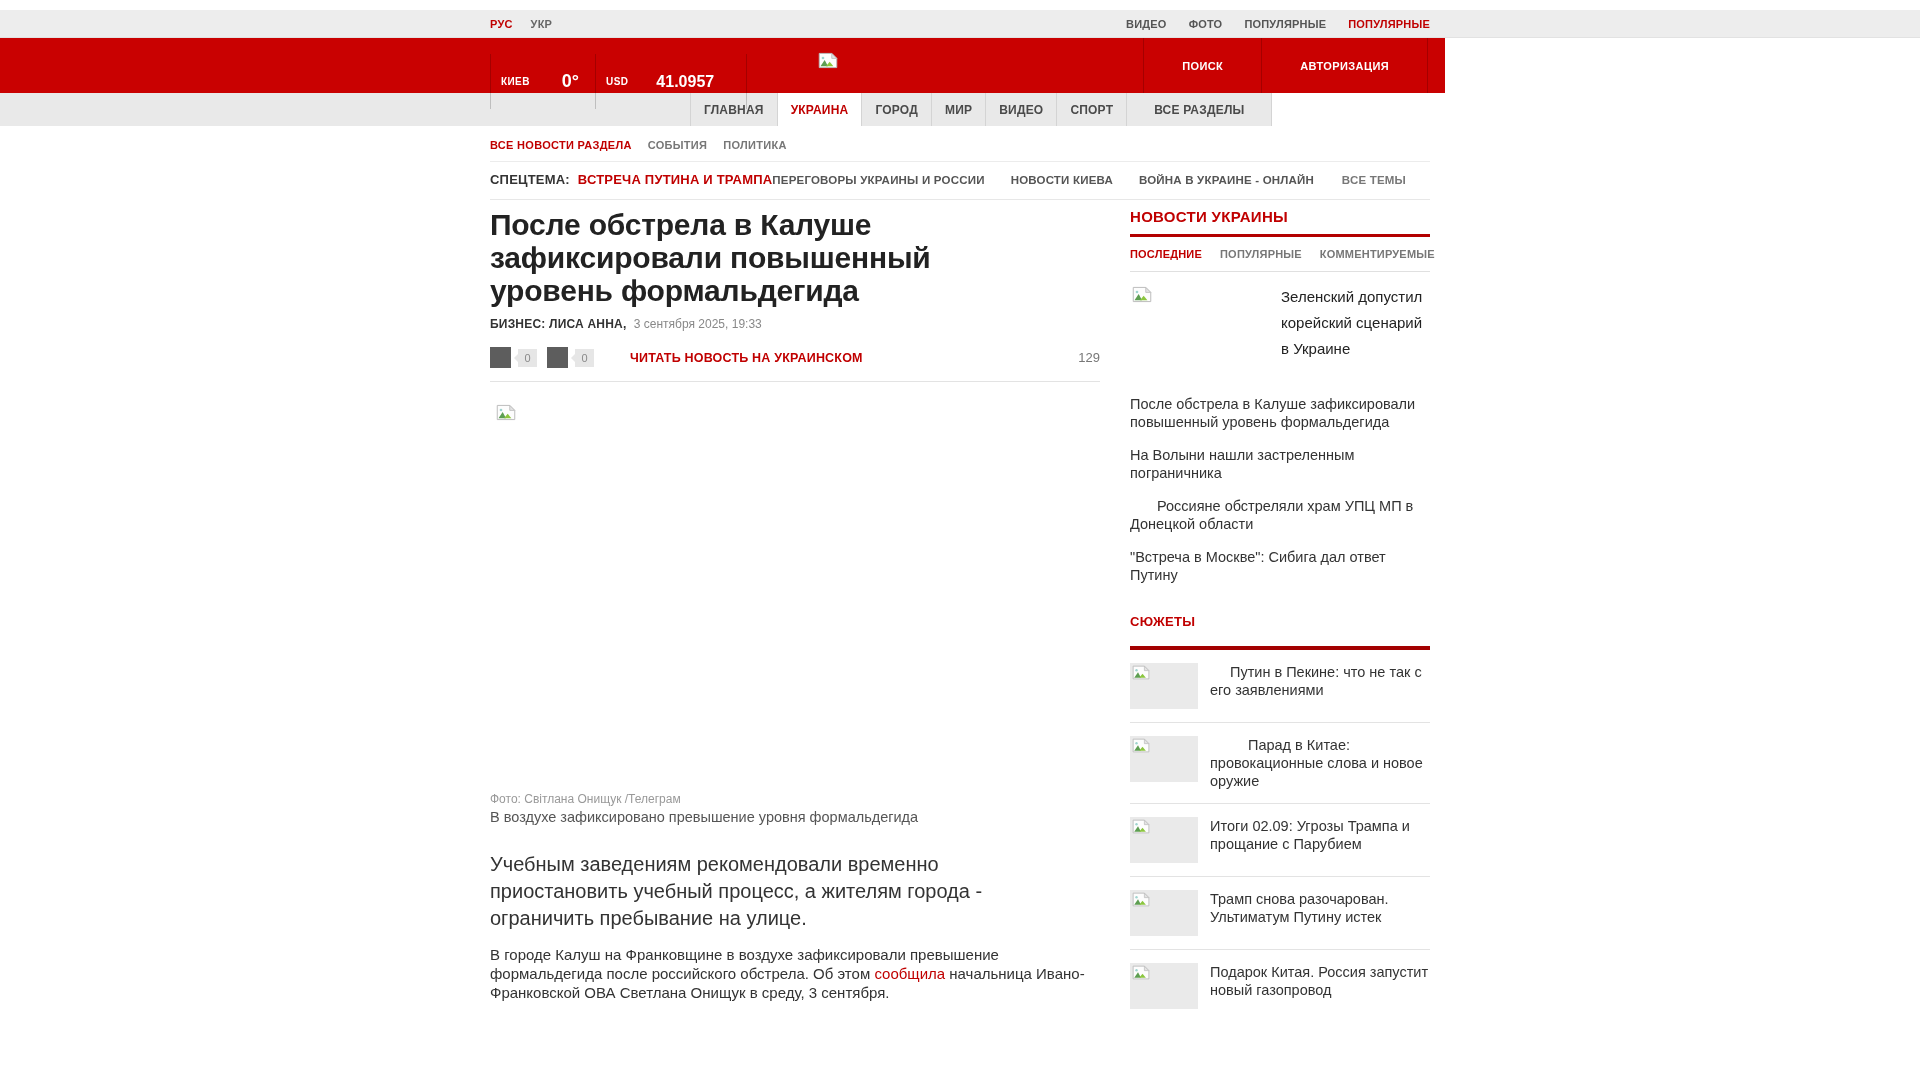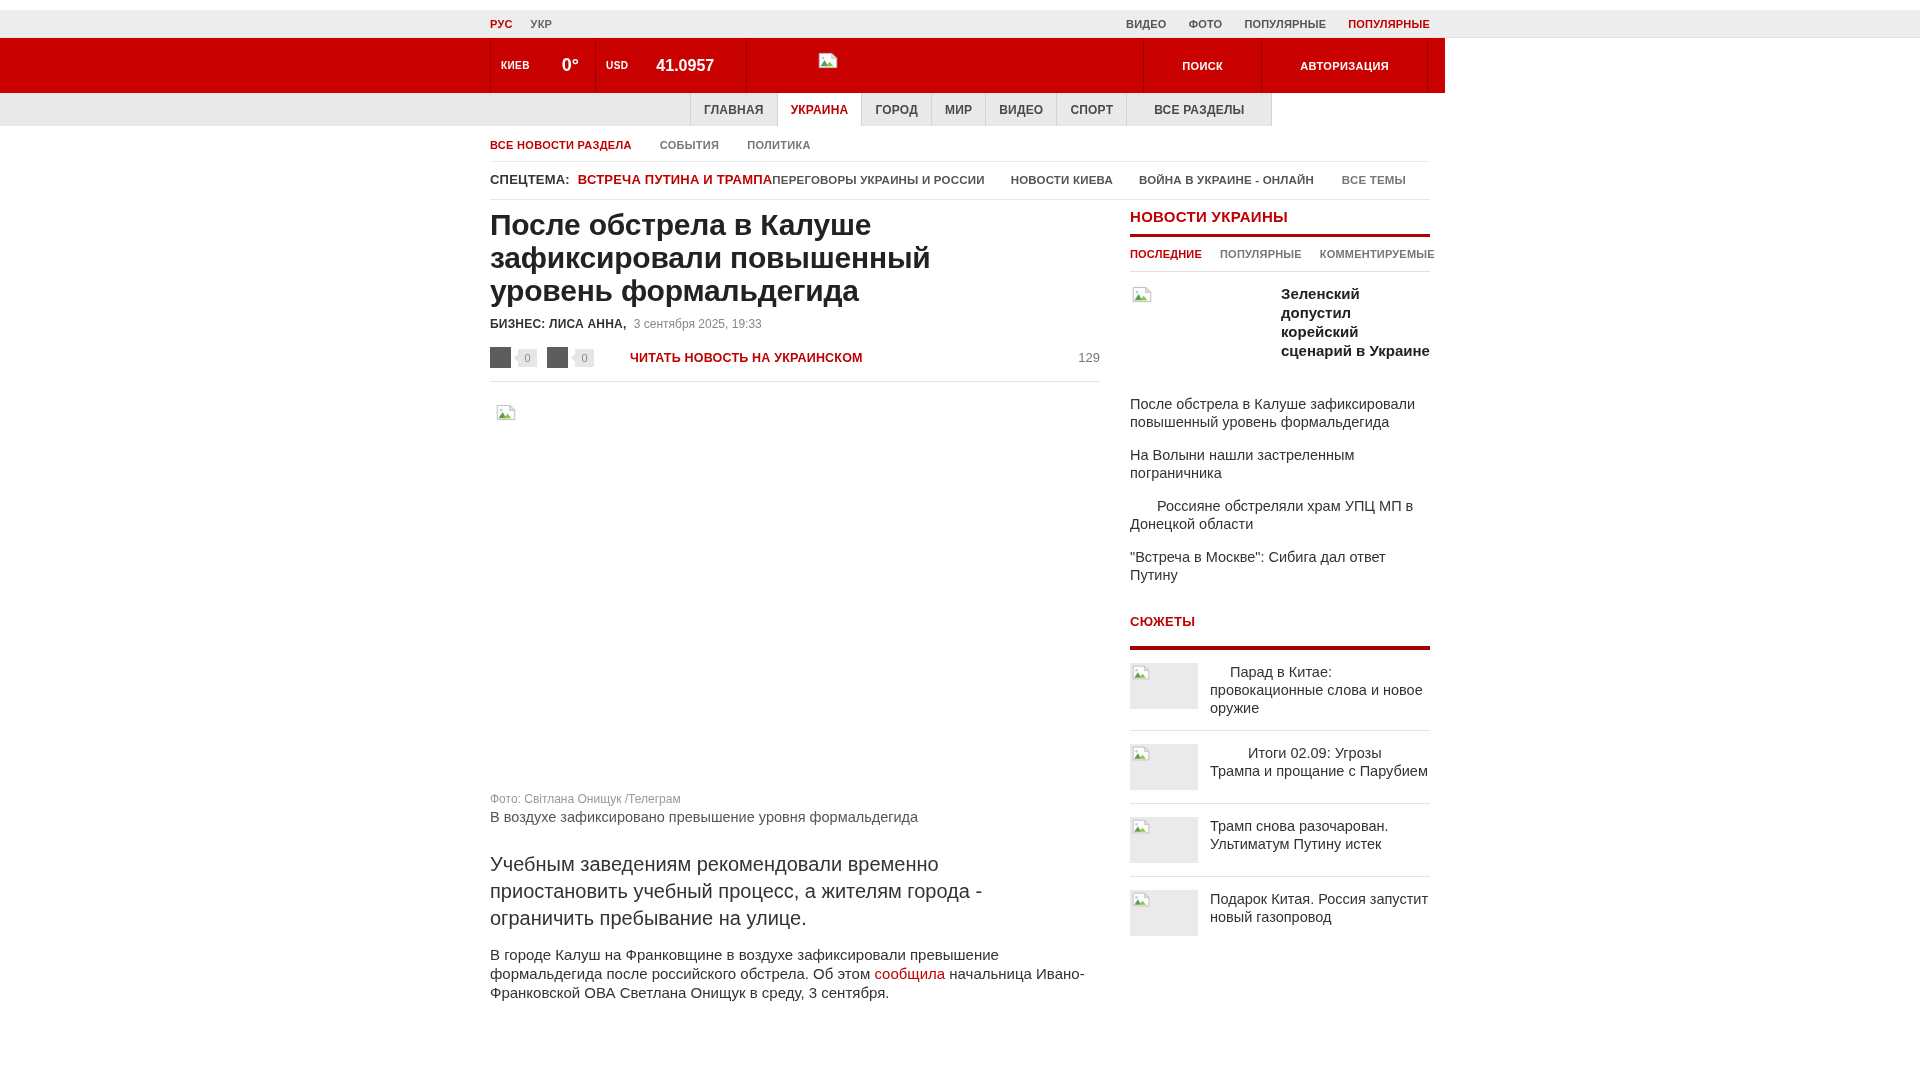--- a/index.html
+++ b/index.html
@@ -16,41 +16,41 @@
   .topbar-inner{width:940px;margin-left:490px;height:100%;display:flex;align-items:center}
   .lang{font-size:11px;font-weight:bold;color:#666;margin-right:18px;letter-spacing:.2px}
   .lang.active{color:var(--accent)}
   .topbar-links{margin-left:auto;display:flex;gap:22px}
   .topbar-links a{font-size:11px;font-weight:bold;color:#555;letter-spacing:.2px}
   .topbar-links a.red{color:var(--accent)}
 
   
   .band{height:55px;width:1445px;background:var(--band_red);position:relative}
   .band-inner{position:relative;height:100%;margin-left:490px;width:955px}
-  .band-left{position:absolute;left:0;top:0;height:100%;display:flex;align-items:center}
+  .band-left{position:absolute;left:0;top:16px;height:100%;display:flex;align-items:center}
   .vdiv{width:1px;height:100%;background:rgba(0,0,0,.18);align-self:stretch}
   .w-city,.w-cur{font-size:10px;font-weight:bold;color:#fff;letter-spacing:.4px;margin:0 10px}
   .w-temp{font-size:18px;font-weight:bold;color:#fff;margin:0 16px 0 22px}
   .w-rate{font-size:16px;font-weight:bold;color:#fff;margin:0 32px 0 18px}
   .band-logo{position:absolute;left:328px;top:14px}
   .band-right{position:absolute;right:17px;top:0;height:100%;display:flex;align-items:center}
   .band-right a{font-size:11px;font-weight:bold;color:#fff;letter-spacing:.4px;padding:0 38px}
 
   
   .navrow{display:flex;width:max-content;height:33px;background:var(--nav_bg)}
   .nav-spacer{width:690px}
   .nav-tab{display:flex;align-items:center;padding:0 13px;border-left:1px solid #d4d4d4;
            font-size:12px;font-weight:bold;color:#4a4a4a;letter-spacing:.2px}
   .nav-tab.active{background:#fff;color:var(--accent)}
   .nav-tab.wide{padding:0 27px}
   .nav-tab:last-child{border-right:1px solid #d4d4d4}
 
   
   .content{width:940px;margin-left:490px}
-  .subnav{display:flex;gap:28px;padding:13px 0 10px;border-bottom:1px solid #ececec}
+  .subnav{display:flex;gap:16px;padding:13px 0 10px;border-bottom:1px solid #ececec}
   .subnav a{font-size:11px;font-weight:bold;color:#777;letter-spacing:.3px}
   .subnav a.red{color:var(--accent)}
   .spectema{display:flex;align-items:center;padding:10px 0 12px;border-bottom:1px solid #e7e7e7}
   .st-label{font-size:13px;font-weight:bold;color:#333;letter-spacing:.2px}
   .st-featured{font-size:13px;font-weight:bold;color:var(--accent);margin-left:8px;letter-spacing:.2px}
   .st-topic{font-size:11.5px;font-weight:bold;color:#555;letter-spacing:.2px}
   .st-topic:nth-of-type(1){margin-left:30px}
   .st-topic + .st-topic{margin-left:26px}
   .st-all{font-size:11.5px;font-weight:bold;color:#777;margin-left:auto;margin-right:24px;letter-spacing:.2px}
 
@@ -81,21 +81,21 @@
 
   
   .sb-title{font-size:15px;font-weight:bold;color:var(--accent);letter-spacing:.3px;
             padding-bottom:9px;border-bottom:3px solid #b30000}
   .sb-tabs{display:flex;gap:18px;margin-top:11px;padding-bottom:11px;border-bottom:1px solid #e0e0e0}
   .sb-tabs a{font-size:11px;font-weight:bold;color:#777;letter-spacing:.2px}
   .sb-tabs a.active{color:var(--accent)}
   .featured{display:flex;margin-top:12px;margin-bottom:16px}
   .f-thumb{width:141px;height:95px;position:relative;flex:none}
   .f-thumb .bi{position:absolute;left:2px;top:2px}
-  .f-head{font-size:15px;font-weight:bold;color:var(--text_dark);line-height:19px;margin-left:10px}
+  .f-head{font-size:15px;font-weight:normal;color:var(--text_dark);line-height:26px;margin-left:10px}
   .news-list .news-item{display:block;font-size:14.5px;color:#333;line-height:18px;margin:15px 0}
   .news-list .news-item:nth-child(3){text-indent:27px}
   .sujety-title{margin-top:30px;font-size:13px;font-weight:bold;color:var(--accent);letter-spacing:.3px;
                 padding-bottom:17px;border-bottom:4px solid var(--bar_dark_red)}
   .sujet{display:flex;padding:13px 0;border-bottom:1px solid #e3e3e3}
   .sujet:last-child{border-bottom:none}
   .s-thumb{width:68px;height:46px;background:#eaeaea;position:relative;flex:none}
   .s-thumb .bi{position:absolute;left:2px;top:2px}
   .s-text{font-size:14.5px;color:#333;line-height:18px;margin-left:12px}
   .sujet:nth-child(1) .s-text{text-indent:20px}
@@ -236,20 +236,28 @@
       </div>
 
       <div class="sujety-title">СЮЖЕТЫ</div>
       <div>
         <div class="sujet">
           <div class="s-thumb">
               <svg class="bi bi-sm">
                 <use href="#bimg"></use>
               </svg>
             </div>
+          <a class="s-text">Путин в Пекине: что не так с его заявлениями</a>
+        </div>
+        <div class="sujet">
+          <div class="s-thumb">
+              <svg class="bi bi-sm">
+                <use href="#bimg"></use>
+              </svg>
+            </div>
           <a class="s-text">Парад в Китае: провокационные слова и новое оружие</a>
         </div>
         <div class="sujet">
           <div class="s-thumb">
               <svg class="bi bi-sm">
                 <use href="#bimg"></use>
               </svg>
             </div>
           <a class="s-text">Итоги 02.09: Угрозы Трампа и прощание с Парубием</a>
         </div>

